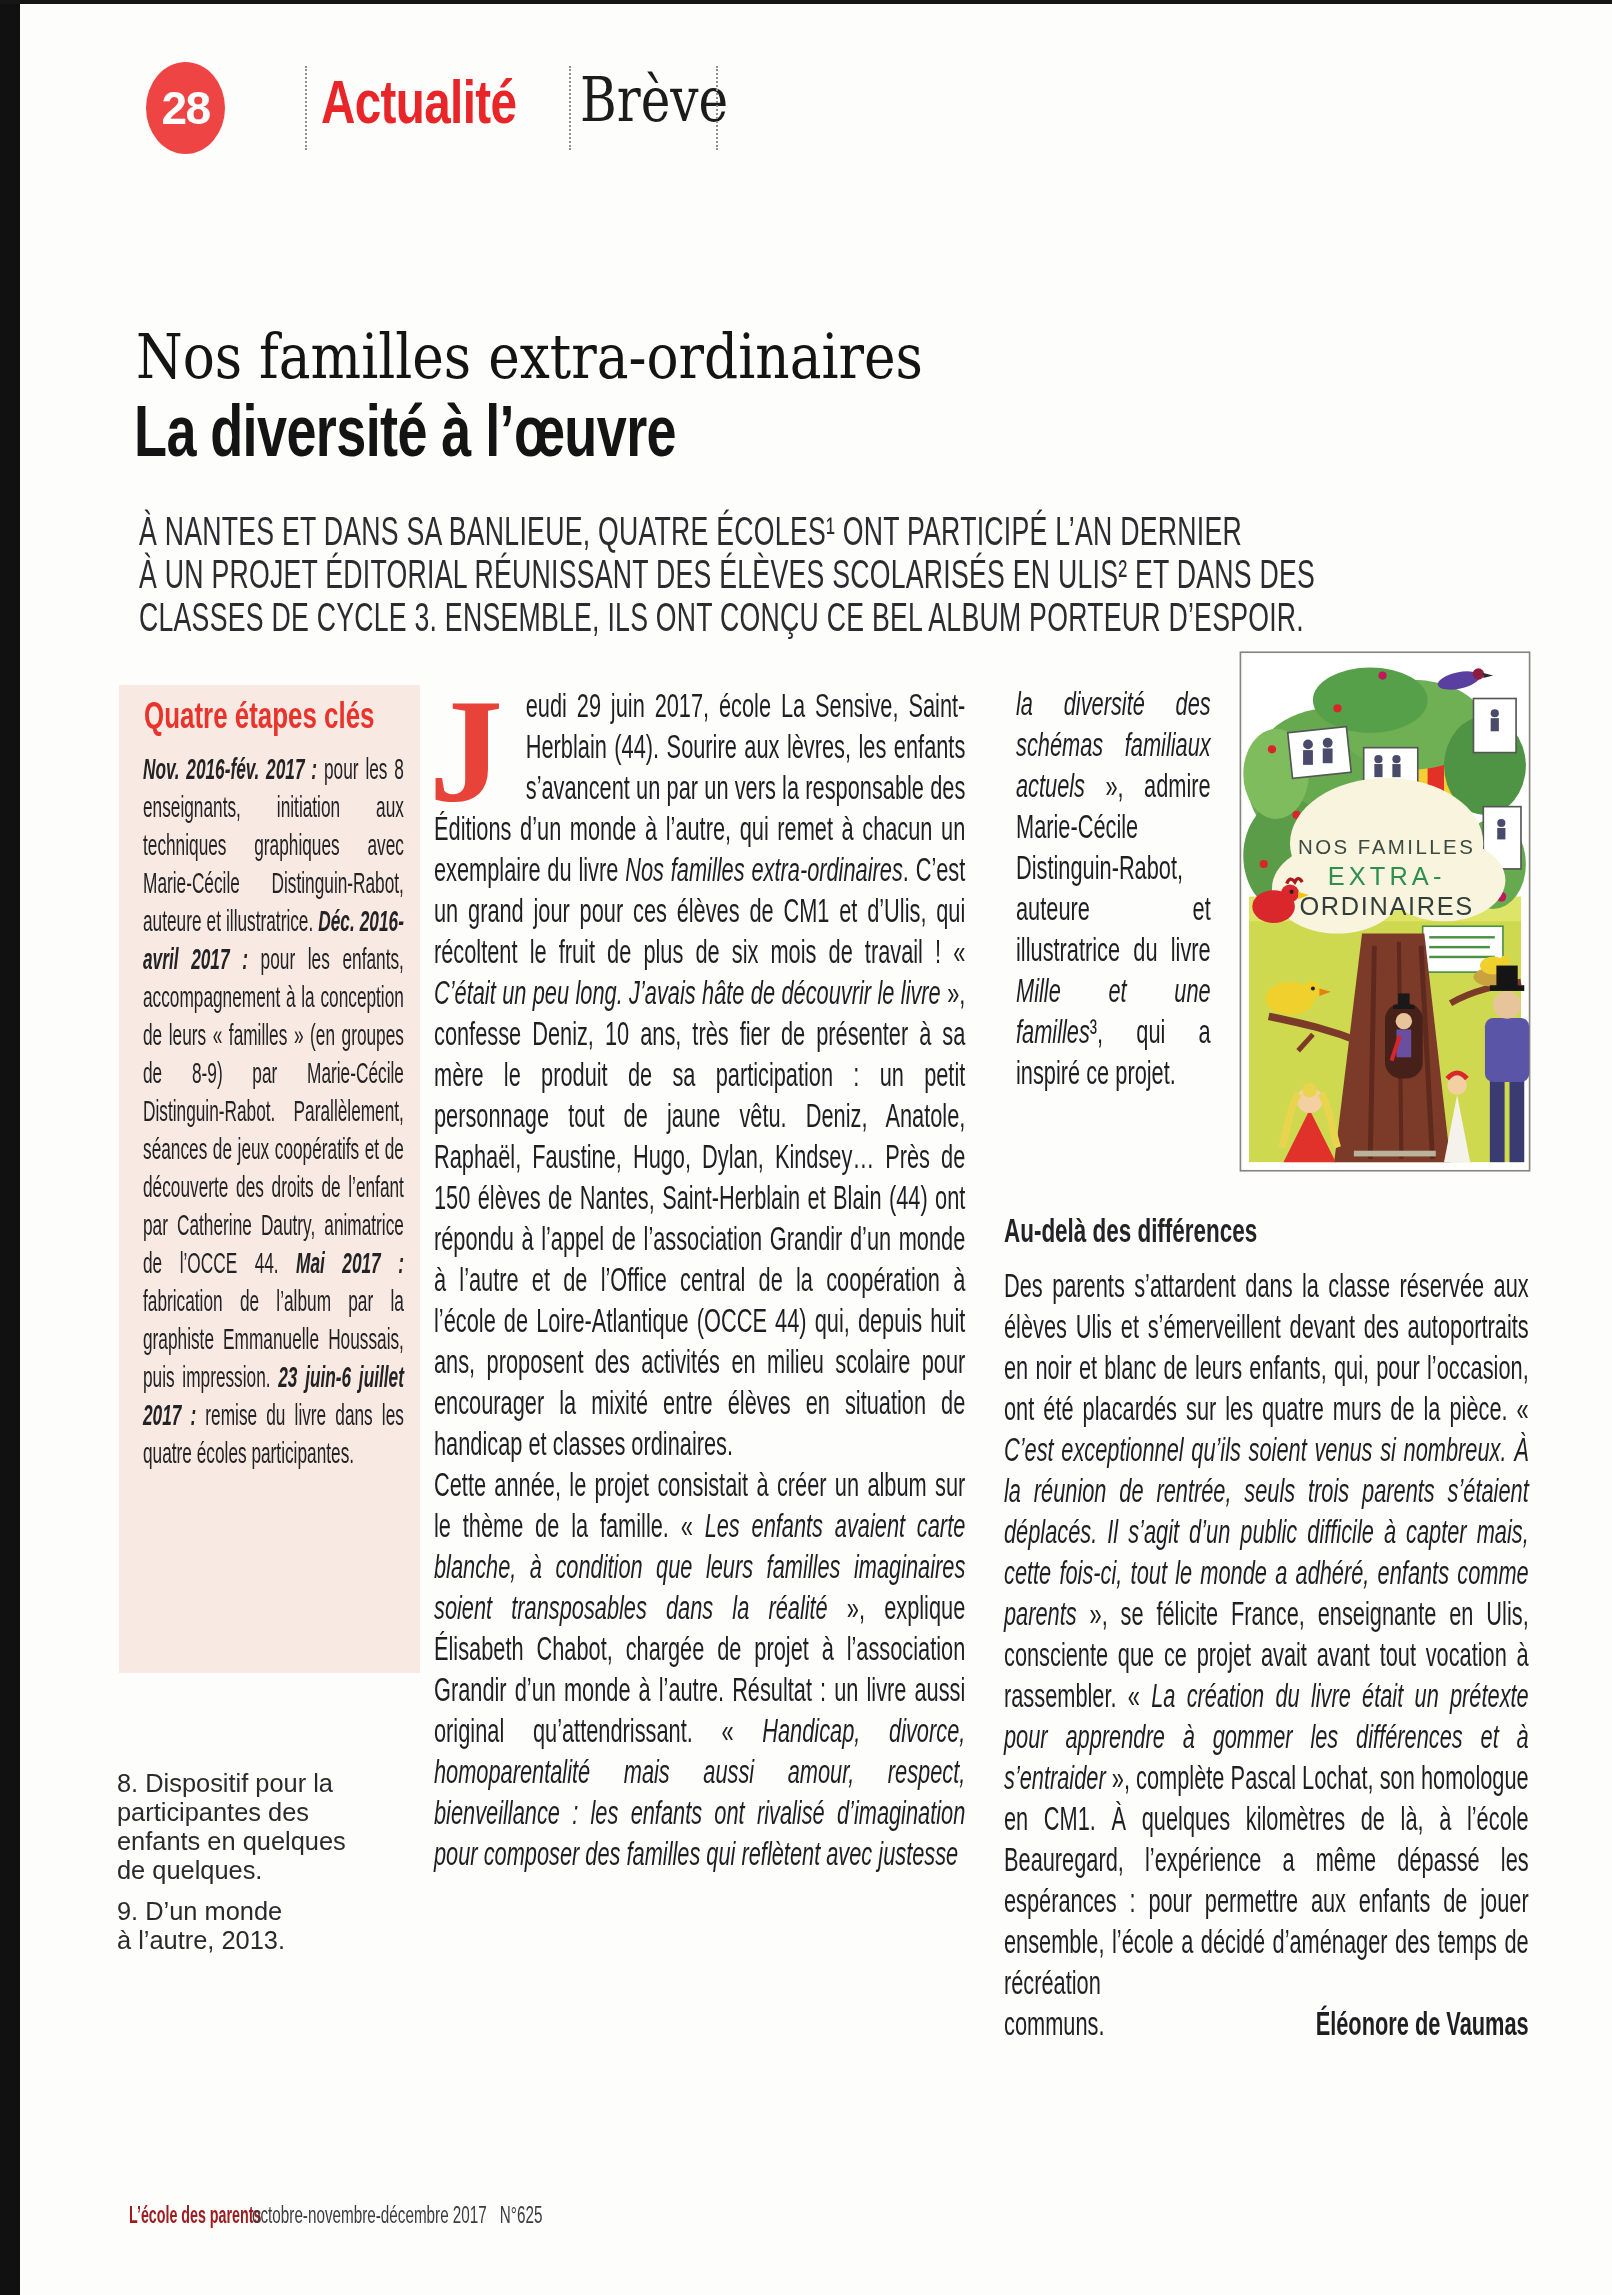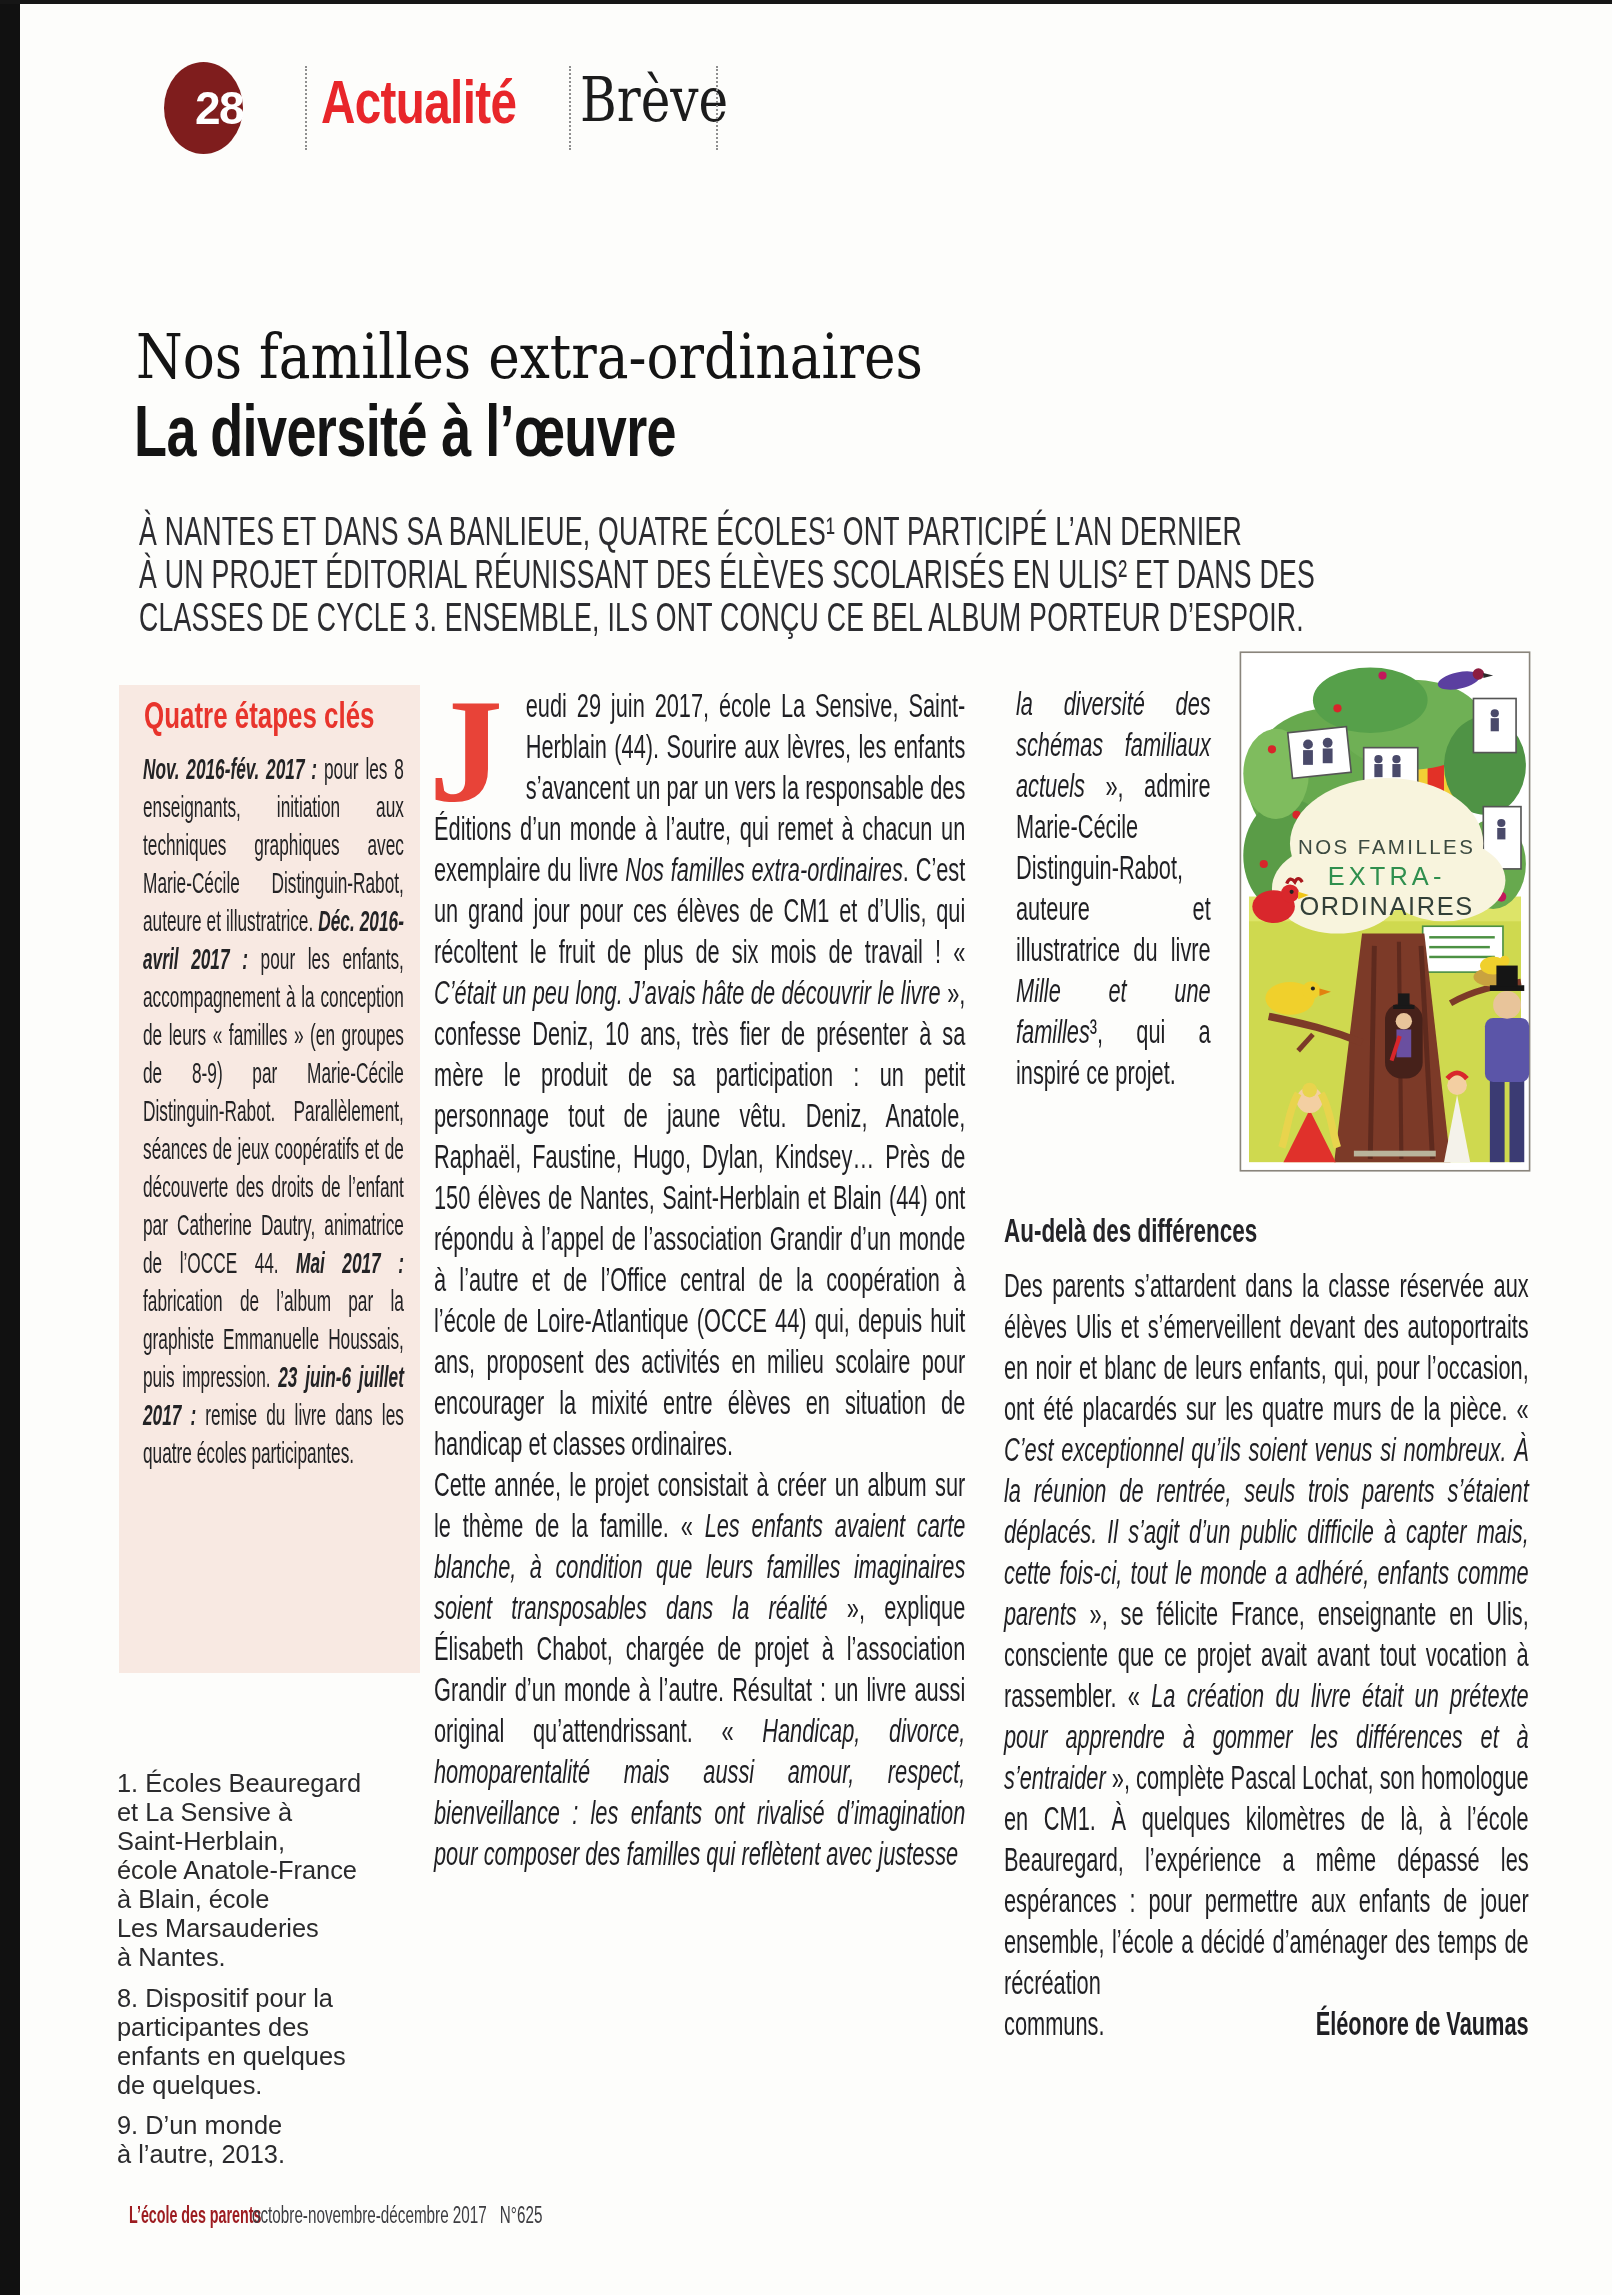--- a/index.html
+++ b/index.html
@@ -4,22 +4,22 @@
 <style>
   html,body{margin:0;padding:0;background:#e9e9e9;}
   .page{position:relative;width:1613px;height:2295px;background:#fdfdfb;overflow:hidden;
         font-family:"Liberation Sans",sans-serif;color:#1f1f23;}
   .abs{position:absolute;}
   .cond{transform-origin:0 0;}
   
   .edge-left{left:0;top:0;width:19.7px;height:2295px;background:#111;}
   .edge-top{left:0;top:0;width:1613px;height:4.1px;background:#161616;}
   
-  .page-badge{left:164px;top:62px;width:79px;height:92px;border-radius:50%;background:#7f1d1d;
-              display:flex;align-items:center;justify-content:flex-end;}
+  .page-badge{left:146px;top:62px;width:79px;height:92px;border-radius:50%;background:#ef4444;
+              display:flex;align-items:center;justify-content:center;}
   .page-badge span{color:#fff;font-weight:700;font-size:46px;letter-spacing:-1.6px;}
   .hdr-div{top:66px;height:84px;width:0;border-left:2.5px dotted #8f8f8f;}
   .section-label{left:321px;top:72px;font-size:61px;font-weight:700;color:#e8262a;
                  transform:scaleX(0.78);line-height:1;letter-spacing:-0.8px;}
   .rubric-label{left:580px;top:69px;font-size:61px;font-family:"DejaVu Serif",serif;
                 color:#1c1c1c;transform:scaleX(0.82);line-height:1;}
   
   .kicker{left:136px;top:326px;font-size:62px;font-family:"DejaVu Serif",serif;color:#141414;
           transform:scaleX(0.86);line-height:1;white-space:nowrap;}
   .headline{left:134px;top:395px;font-size:72px;font-weight:700;color:#141414;
@@ -85,29 +85,20 @@
       <div>À UN PROJET ÉDITORIAL RÉUNISSANT DES ÉLÈVES SCOLARISÉS EN ULIS² ET DANS DES</div>
       <div>CLASSES DE CYCLE 3. ENSEMBLE, ILS ONT CONÇU CE BEL ALBUM PORTEUR D’ESPOIR.</div>
     </div>
 
   <div class="abs sidebar-box"></div>
   <div class="abs cond sidebar-title">Quatre étapes clés</div>
   <div class="abs cond sidebar-text"><span class="r-bi">Nov. 2016-fév. 2017 : </span><span class="r-n">pour les 8 enseignants, initiation aux techniques graphiques avec Marie-Cécile Distinguin-Rabot, auteure et illustratrice. </span><span class="r-bi">Déc. 2016-avril 2017 : </span><span class="r-n">pour les enfants, accompagnement à la conception de leurs « familles » (en groupes de 8-9) par Marie-Cécile Distinguin-Rabot. Parallèlement, séances de jeux coopératifs et de découverte des droits de l’enfant par Catherine Dautry, animatrice de l’OCCE 44. </span><span class="r-bi">Mai 2017 : </span><span class="r-n">fabrication de l’album par la graphiste Emmanuelle Houssais, puis impression. </span><span class="r-bi">23 juin-6 juillet 2017 : </span><span class="r-n">remise du livre dans les quatre écoles participantes.</span></div>
 
   <div class="abs footnotes">
     <div class="footnote">
-        <div>1. Écoles Beauregard</div>
-        <div>et La Sensive à</div>
-        <div>Saint-Herblain,</div>
-        <div>école Anatole-France</div>
-        <div>à Blain, école</div>
-        <div>Les Marsauderies</div>
-        <div>à Nantes.</div>
-      </div>
-    <div class="footnote">
         <div>8. Dispositif pour la</div>
         <div>participantes des</div>
         <div>enfants en quelques</div>
         <div>de quelques.</div>
       </div>
     <div class="footnote">
         <div>9. D’un monde</div>
         <div>à l’autre, 2013.</div>
       </div>
   </div>

